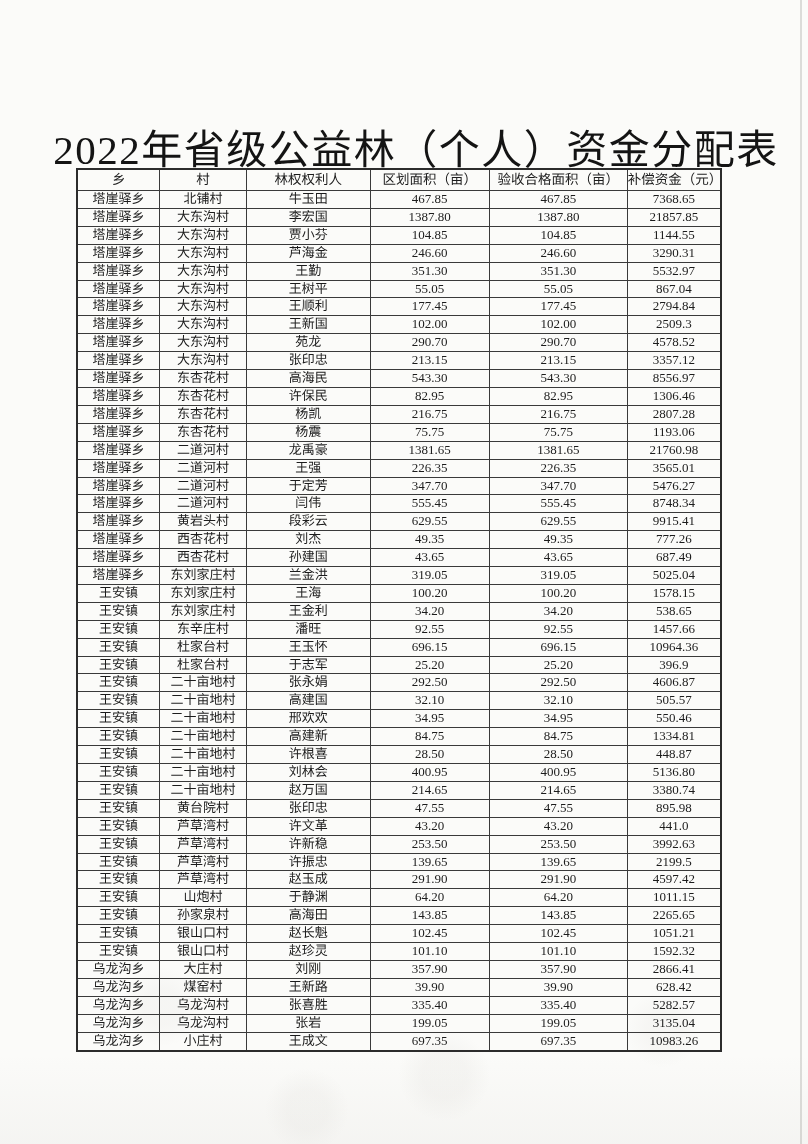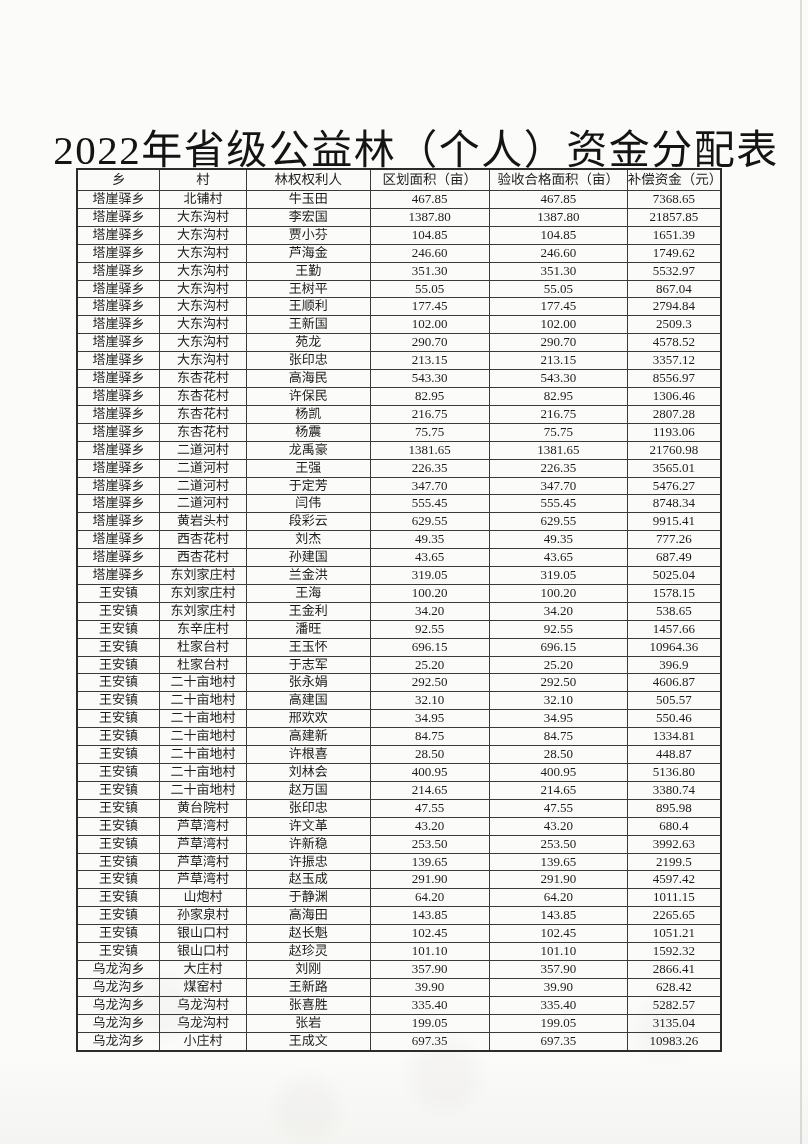--- a/index.html
+++ b/index.html
@@ -136,29 +136,29 @@
           <td>1387.80</td>
           <td>1387.80</td>
           <td>21857.85</td>
         </tr>
         <tr>
           <td>塔崖驿乡</td>
           <td>大东沟村</td>
           <td>贾小芬</td>
           <td>104.85</td>
           <td>104.85</td>
-          <td>1651.39</td>
+          <td>1144.55</td>
         </tr>
         <tr>
           <td>塔崖驿乡</td>
           <td>大东沟村</td>
           <td>芦海金</td>
           <td>246.60</td>
           <td>246.60</td>
-          <td>1749.62</td>
+          <td>3290.31</td>
         </tr>
         <tr>
           <td>塔崖驿乡</td>
           <td>大东沟村</td>
           <td>王勤</td>
           <td>351.30</td>
           <td>351.30</td>
           <td>5532.97</td>
         </tr>
         <tr>
@@ -400,21 +400,21 @@
           <td>47.55</td>
           <td>47.55</td>
           <td>895.98</td>
         </tr>
         <tr>
           <td>王安镇</td>
           <td>芦草湾村</td>
           <td>许文革</td>
           <td>43.20</td>
           <td>43.20</td>
-          <td>680.4</td>
+          <td>441.0</td>
         </tr>
         <tr>
           <td>王安镇</td>
           <td>芦草湾村</td>
           <td>许新稳</td>
           <td>253.50</td>
           <td>253.50</td>
           <td>3992.63</td>
         </tr>
         <tr>

